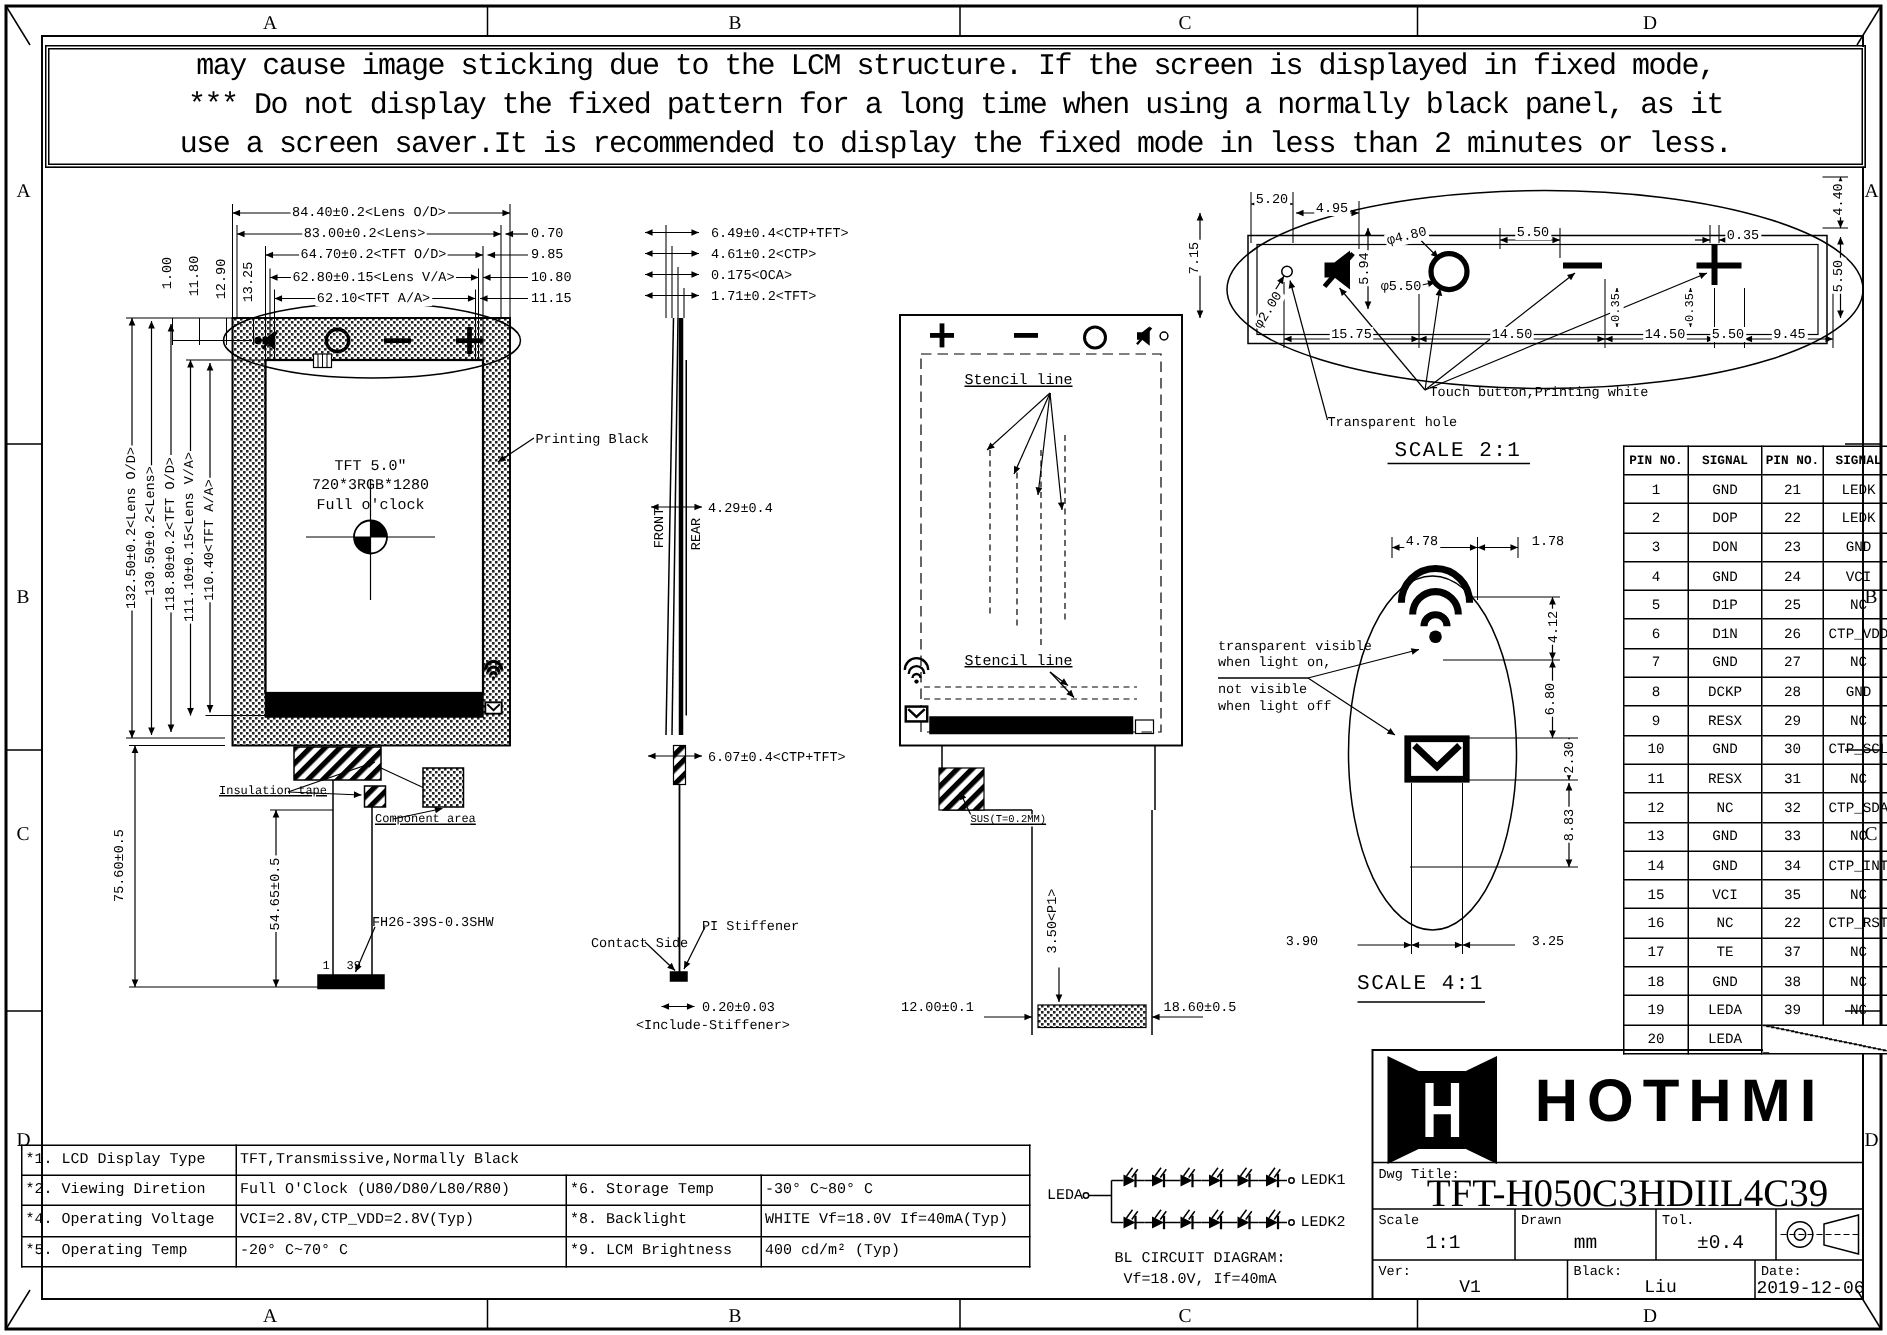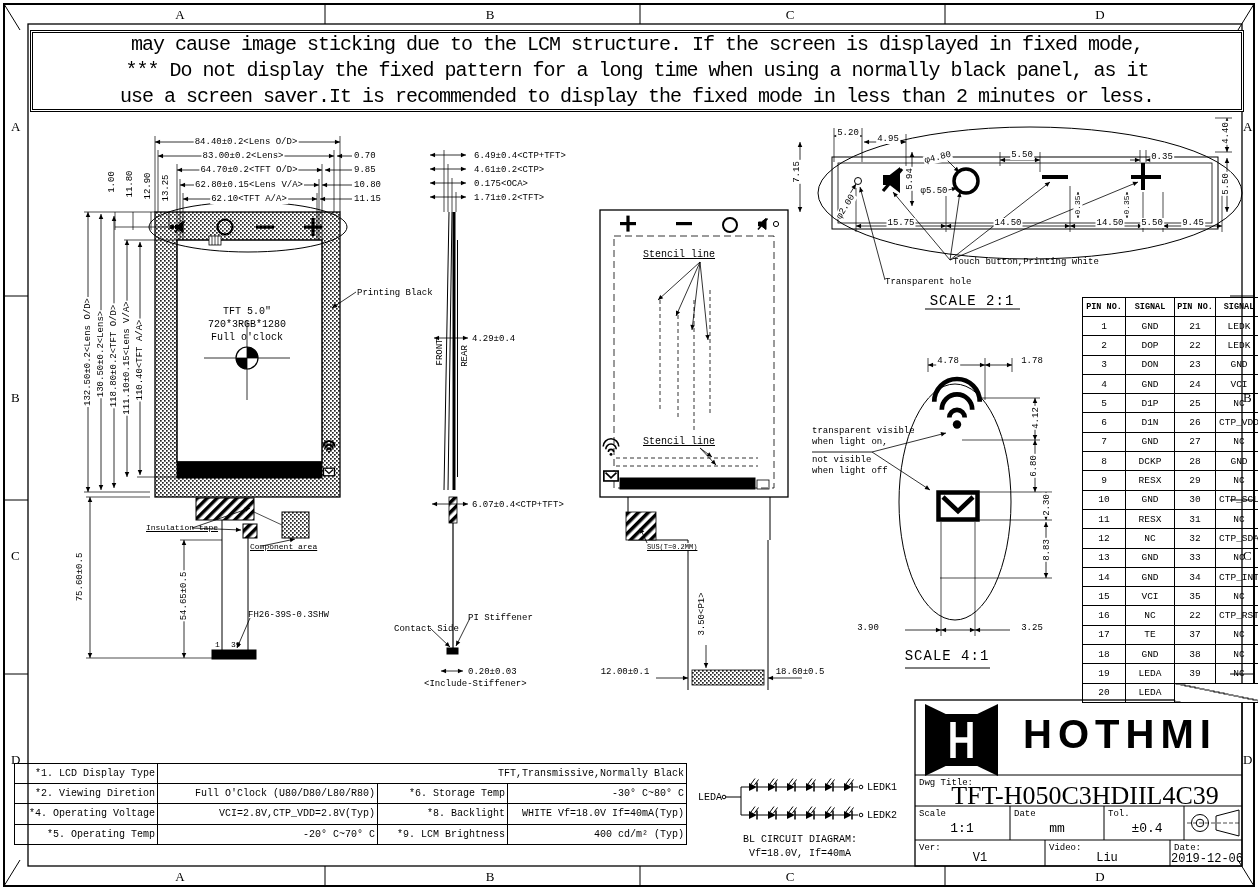--- a/index.html
+++ b/index.html
@@ -22,21 +22,21 @@
         display:flex;flex-direction:column;justify-content:center;text-align:center;}
   .warn div{font:20px/26px "Liberation Mono","DejaVu Sans Mono",monospace;letter-spacing:-1px;}
   table{border-collapse:collapse;table-layout:fixed;}
   td,th{border:1px solid #000;padding:0 2px;overflow:hidden;white-space:nowrap;}
   #pintable{position:absolute;left:1082px;top:297px;width:160px;
             font:9.5px "Liberation Mono","DejaVu Sans Mono",monospace;text-align:center;}
   #pintable th{font-size:8.5px;font-weight:bold;height:18px;}
   #pintable td{height:18.3px;}
   #pintable td.diag{background:linear-gradient(to top right,#fff 48.5%,#000 48.5%,#000 51.5%,#fff 51.5%);}
   #spectable{position:absolute;left:14px;top:763px;width:672px;
-             font:10px "Liberation Mono","DejaVu Sans Mono",monospace;text-align:right;}
+             font:10px "Liberation Mono","DejaVu Sans Mono",monospace;text-align:left;}
   #spectable td{height:19.2px;}
   .brand{position:absolute;left:1000px;top:712px;width:240px;text-align:center;
          font:bold 40px "Liberation Sans","DejaVu Sans",sans-serif;letter-spacing:6px;}
   .dwg{position:absolute;font:26px "Liberation Serif","DejaVu Serif",serif;}
 </style>
 </head>
 <body>
 <div id="sheet">
 
 <svg id="linework" width="1258" height="890" viewBox="0 0 1258 890">
@@ -667,24 +667,24 @@
 <div class="lbl" style="left:867px;top:782px">LEDK1</div>
 <div class="lbl" style="left:867px;top:810px">LEDK2</div>
 <div class="lbl c" style="left:800px;top:834px">BL CIRCUIT DIAGRAM:</div>
 <div class="lbl c" style="left:800px;top:848px">Vf=18.0V, If=40mA</div>
 
 <div class="brand">HOTHMI</div>
 <div class="lbl s9" style="left:919px;top:778px">Dwg Title:</div>
 <div class="dwg c lbl" style="left:1085px;top:781px;font-size:26px">TFT-H050C3HDIIL4C39</div>
 <div class="lbl s9" style="left:919px;top:809px">Scale</div>
 <div class="lbl c s13" style="left:962px;top:822px">1:1</div>
-<div class="lbl s9" style="left:1014px;top:809px">Date</div>
+<div class="lbl s9" style="left:1014px;top:809px">Drawn</div>
 <div class="lbl c s13" style="left:1057px;top:822px">mm</div>
 <div class="lbl s9" style="left:1108px;top:809px">Tol.</div>
 <div class="lbl c s13" style="left:1147px;top:822px">±0.4</div>
 <div class="lbl s9" style="left:919px;top:843px">Ver:</div>
 <div class="lbl c s12" style="left:980px;top:852px">V1</div>
-<div class="lbl s9" style="left:1049px;top:843px">Video:</div>
+<div class="lbl s9" style="left:1049px;top:843px">Black:</div>
 <div class="lbl c s12" style="left:1107px;top:852px">Liu</div>
 <div class="lbl s9" style="left:1174px;top:843px">Date:</div>
 <div class="lbl c s12" style="left:1207px;top:853px">2019-12-06</div>
 
 </div>
 
 </body></html>

